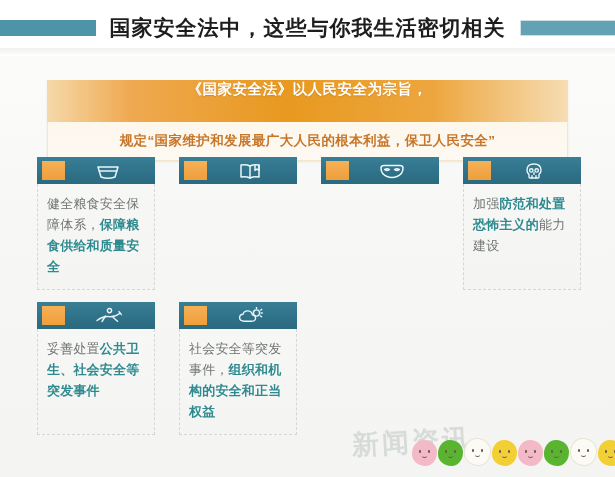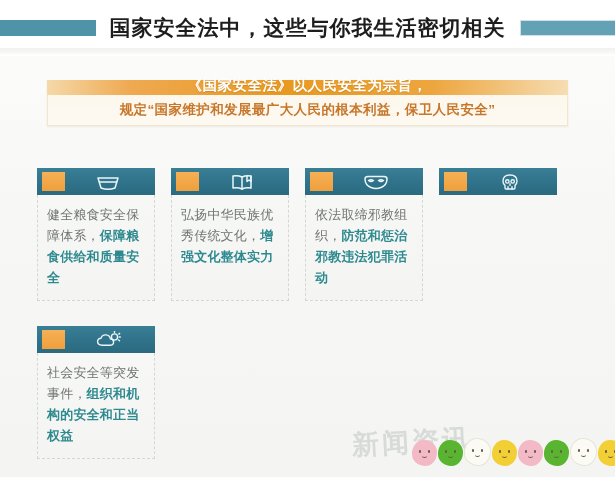--- a/index.html
+++ b/index.html
@@ -69,69 +69,68 @@
 
   
   #banner {
     position: absolute;
     left: 47px;
     top: 80px;
     width: 521px;
     box-shadow: 0 1px 2px rgba(140,120,80,0.14);
   }
   #banner-top {
-    height: 15px;
-    display: flex;
-    align-items: flex-end;
+    height: 42px;
+    display: flex;
+    align-items: flex-start;
     justify-content: center;
     background: linear-gradient(90deg,
         #f5d9a9 0%,
         #efa951 16%,
         #e8991f 46%,
         #eda63e 74%,
         #f6ddb3 100%);
   }
   #banner-top-text {
     font-size: 14.5px;
     font-weight: bold;
     color: #ffffff;
     letter-spacing: 0.5px;
     text-shadow: 0 1px 1px rgba(160,100,10,0.35);
     white-space: nowrap;
   }
   #banner-bottom {
-    height: 31px;
+    height: 39px;
     display: flex;
     align-items: center;
     justify-content: center;
     background: linear-gradient(180deg, #fdf7ec 0%, #fdfaf3 100%);
     border: 1px solid #f4e6cd;
     border-top: none;
     box-sizing: border-box;
   }
   #banner-bottom-text {
     font-size: 13.5px;
     font-weight: bold;
     color: #c8772a;
     letter-spacing: 0.4px;
     white-space: nowrap;
   }
 
   
   #grid {
     position: absolute;
     left: 37px;
-    top: 168px;
+    top: 157px;
     width: 545px;
     display: grid;
     grid-template-columns: repeat(4, 118px);
     grid-template-rows: 142px 142px;
     column-gap: 24px;
     row-gap: 3px;
-    gap: 16px;
   }
   .card {
     width: 118px;
     position: relative;
   }
   .card-head {
     position: relative;
     height: 27px;
     background: linear-gradient(180deg, #3a7f96 0%, #2f7289 55%, #2b6a80 100%);
     display: flex;
@@ -279,61 +278,75 @@
       <div class="card-head">
         <div class="card-accent"></div>
         <div class="card-icon">
           <svg width="26" height="18" viewBox="0 0 26 18" fill="none" stroke="#eaf6f9" stroke-width="1.5" stroke-linecap="round" stroke-linejoin="round">
             <path d="M13 4 Q9 2 4 3 V15 Q9 14 13 16 Q17 14 22 15 V3 Q17 2 13 4 Z"></path>
             <path d="M13 4 V16"></path>
             <path d="M18 3.2 V8.5 L20 7 L22 8.5 V3.2"></path>
           </svg>
         </div>
       </div>
-      <div class="card-body">
-        <div class="card-text">
-          <span>弘扬中华民族优秀传统文化，</span><span class="hl">增强文化整体实力</span><span></span>
-        </div>
-      </div>
     </div>
 
 
     <div class="card">
       <div class="card-head">
         <div class="card-accent"></div>
         <div class="card-icon">
           <svg width="28" height="18" viewBox="0 0 28 18" fill="none" stroke="#eaf6f9" stroke-width="1.5" stroke-linecap="round" stroke-linejoin="round">
             <path d="M3 6 Q3 3.5 6 3.5 Q14 3.5 22 3.5 Q25 3.5 25 6 Q25 12 19 14.5 Q14 16.5 9 14.5 Q3 12 3 6 Z"></path>
             <path d="M6.5 7.5 Q9 5.8 11.5 7.5 Q9 9.6 6.5 7.5 Z"></path>
             <path d="M16.5 7.5 Q19 5.8 21.5 7.5 Q19 9.6 16.5 7.5 Z"></path>
           </svg>
-        </div>
-      </div>
-      <div class="card-body">
-        <div class="card-text">
-          <span>依法取缔邪教组织，</span><span class="hl">防范和惩治邪教违法犯罪活动</span><span></span>
         </div>
       </div>
     </div>
 
     <div class="card">
       <div class="card-head">
         <div class="card-accent"></div>
         <div class="card-icon">
           <svg width="22" height="18" viewBox="0 0 22 18" fill="none" stroke="#eaf6f9" stroke-width="1.4" stroke-linecap="round" stroke-linejoin="round">
             <path d="M11 2 Q18 2 18 8.2 Q18 11 16 12.4 V15 Q16 16 15 16 H7 Q6 16 6 15 V12.4 Q4 11 4 8.2 Q4 2 11 2 Z"></path>
             <circle cx="8.3" cy="8.4" r="1.7"></circle>
             <circle cx="13.7" cy="8.4" r="1.7"></circle>
             <path d="M11 10.8 V12.4"></path>
             <path d="M9 16 V13.6 M13 16 V13.6"></path>
           </svg>
         </div>
       </div>
-    </div>
-
+      <div class="card-body">
+        <div class="card-text">
+          <span>加强</span><span class="hl">防范和处置恐怖主义的</span><span>能力建设</span>
+        </div>
+      </div>
+    </div>
+
+    <div class="card">
+      <div class="card-head">
+        <div class="card-accent"></div>
+        <div class="card-icon">
+          <svg width="30" height="18" viewBox="0 0 30 18" fill="none" stroke="#eaf6f9" stroke-width="1.4" stroke-linecap="round" stroke-linejoin="round">
+            <circle cx="16.5" cy="3.6" r="2.1"></circle>
+            <path d="M4 13.5 Q10 9 16 9.6 Q22 10.2 27 6.2"></path>
+            <path d="M12.5 9 L9 14.5"></path>
+            <path d="M20 10.2 L24.5 14.2"></path>
+            <path d="M26 4.6 L28.4 7.6"></path>
+          </svg>
+        </div>
+      </div>
+      <div class="card-body">
+        <div class="card-text">
+          <span>妥善处置</span><span class="hl">公共卫生、社会安全等突发事件</span><span></span>
+        </div>
+      </div>
+    </div>
 
     <div class="card">
       <div class="card-head">
         <div class="card-accent"></div>
         <div class="card-icon">
           <svg width="30" height="18" viewBox="0 0 30 18" fill="none" stroke="#eaf6f9" stroke-width="1.4" stroke-linecap="round" stroke-linejoin="round">
             <circle cx="21.5" cy="6" r="3.1"></circle>
             <path d="M21.5 1.4 V0.4 M25.8 3.1 L26.6 2.4 M26.2 6 H27.3 M25.6 9 L26.5 9.8"></path>
             <path d="M9.2 14.2 Q4.6 14.2 4.6 10.6 Q4.6 7.4 8 7.2 Q9 3.6 13 3.9 Q16.8 4.2 17.4 7.8 Q20.6 8.2 20.6 11.2 Q20.6 14.2 16.6 14.2 Z"></path>
           </svg>

